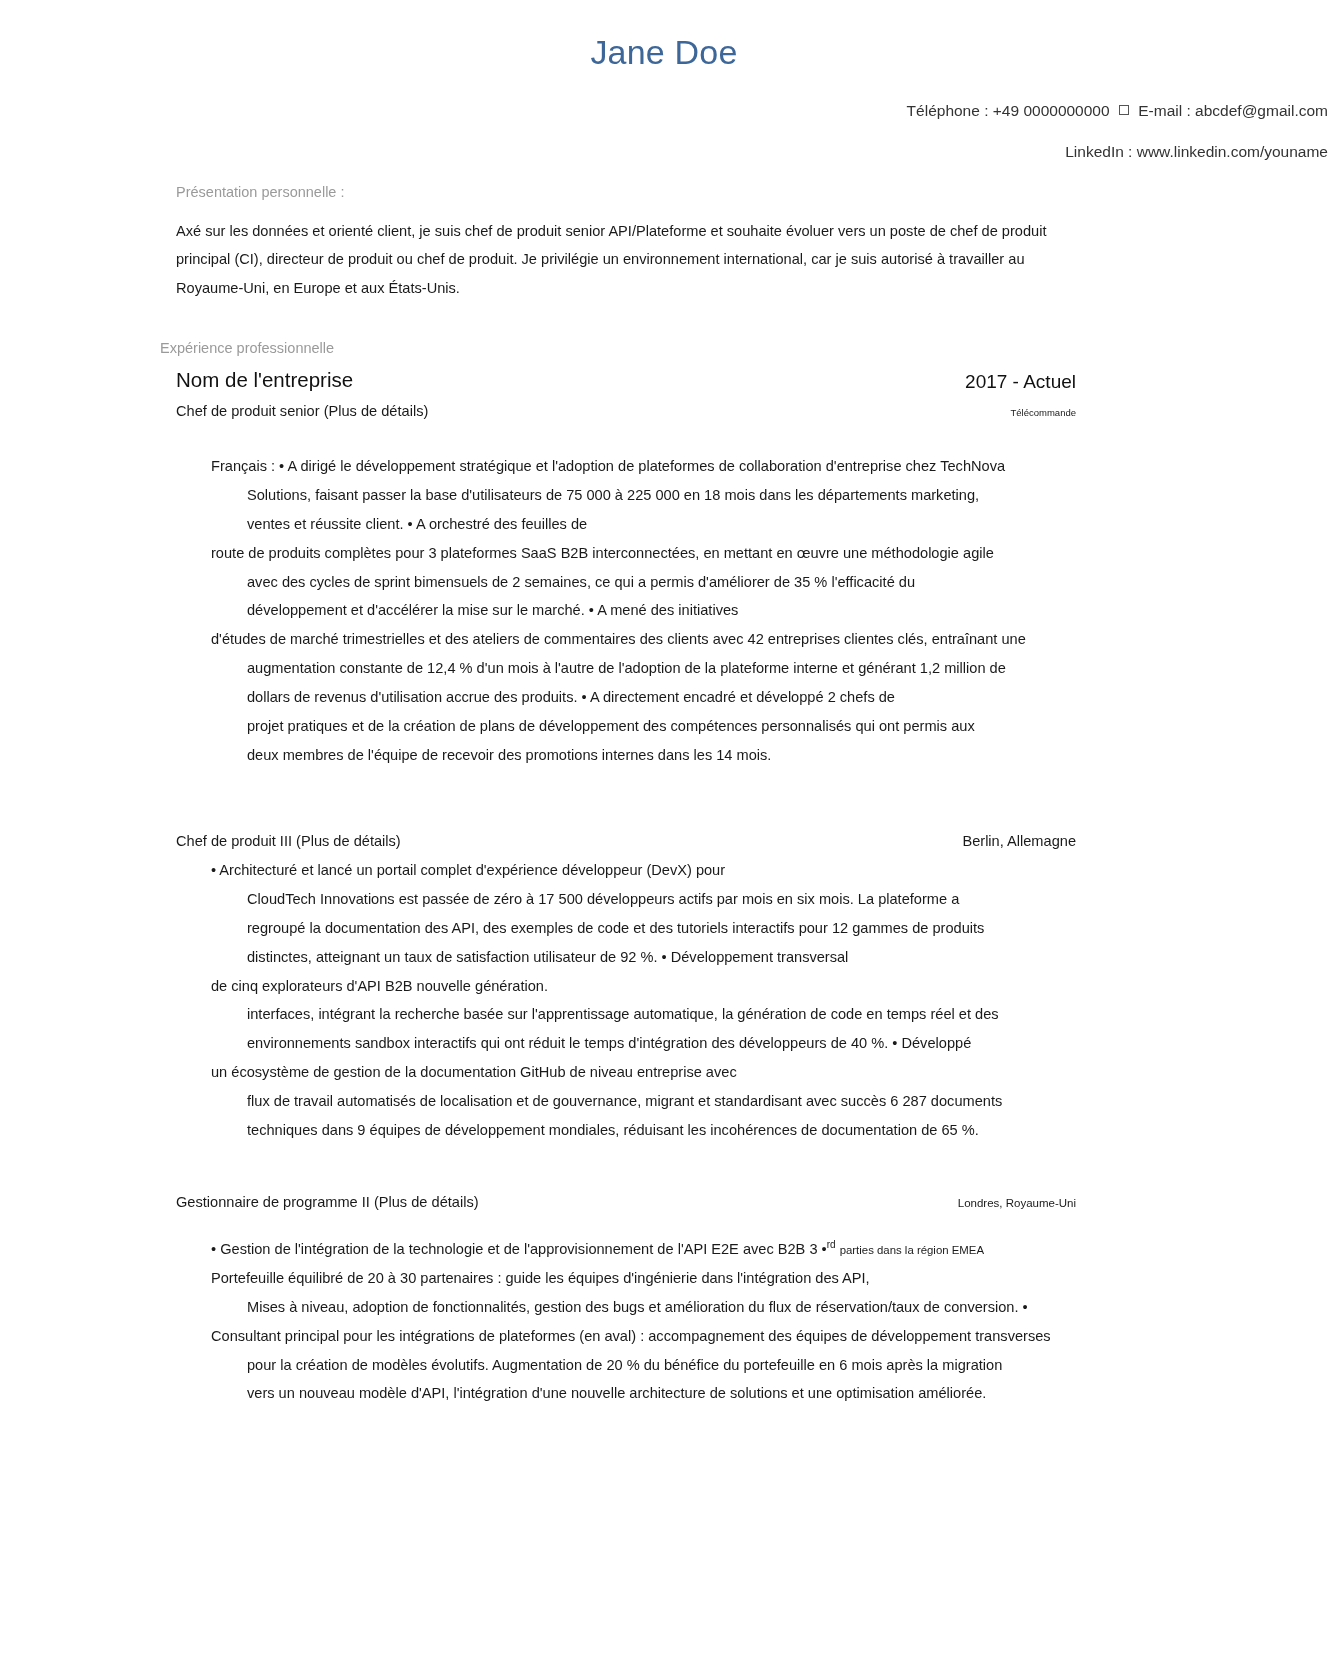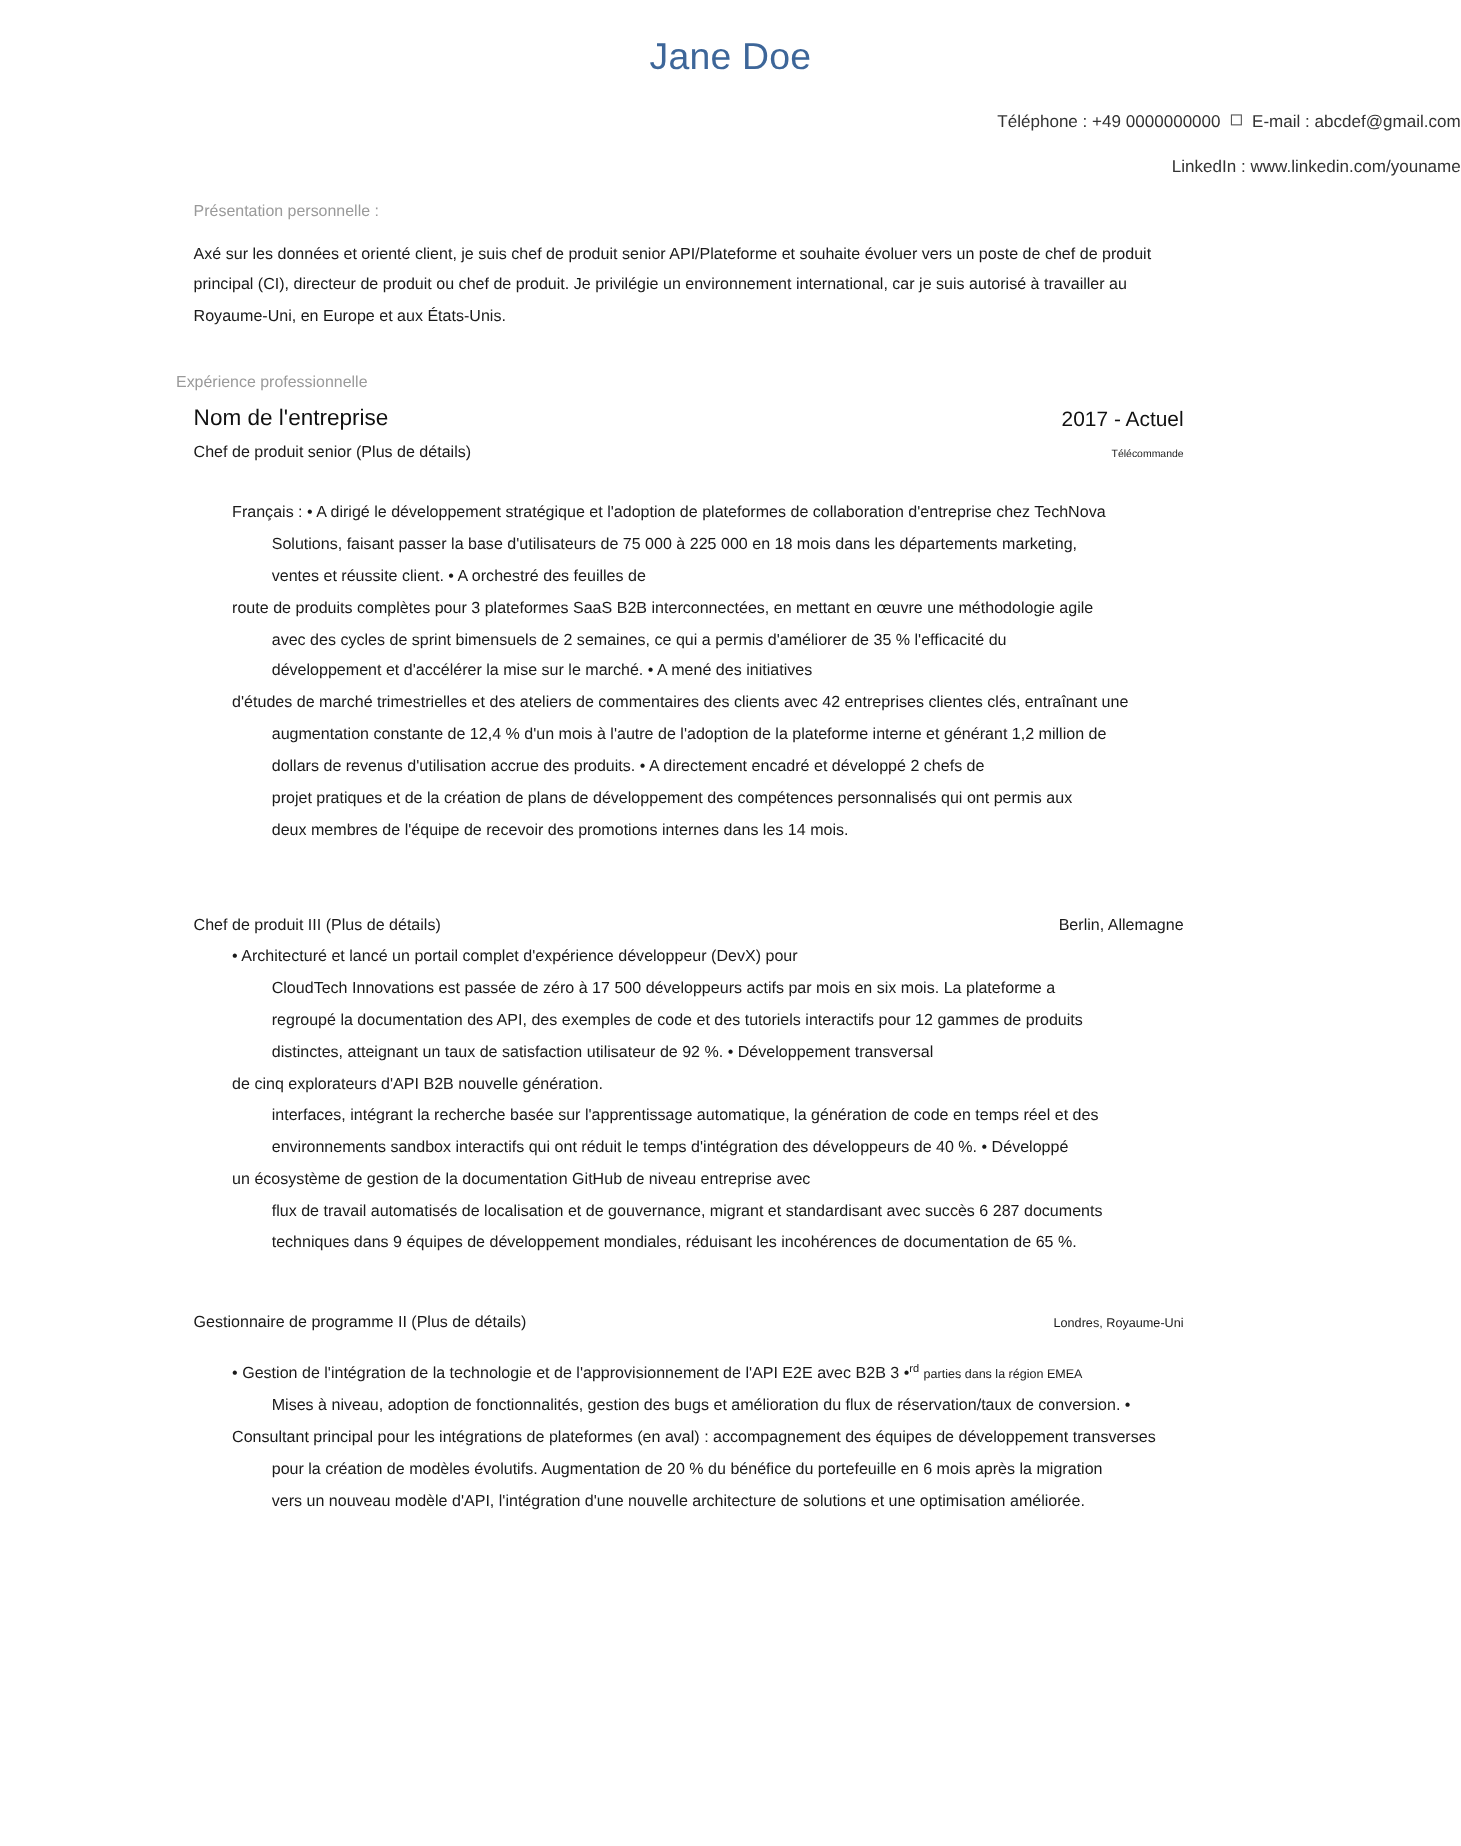--- a/index.html
+++ b/index.html
@@ -268,19 +268,20 @@
       <div class="job-title">Gestionnaire de programme II (Plus de détails)</div>
       <div class="job-place-mid">Londres, Royaume-Uni</div>
     </div>
   </div>
 
   <div class="job3-body para-group">
     <p class="para lead">
       <span>• Gestion de l'intégration de la technologie et de l'approvisionnement de l'API E2E avec B2B 3 •</span><sup class="ord">rd</sup>
       <span class="tail-small">parties dans la région EMEA</span>
     </p>
+    <p class="para lead">Portefeuille équilibré de 20 à 30 partenaires : guide les équipes d'ingénierie dans l'intégration des API,</p>
     <p class="para ind">Mises à niveau, adoption de fonctionnalités, gestion des bugs et amélioration du flux de réservation/taux de conversion. •</p>
     <p class="para lead">Consultant principal pour les intégrations de plateformes (en aval) : accompagnement des équipes de développement transverses</p>
     <p class="para ind">pour la création de modèles évolutifs. Augmentation de 20 % du bénéfice du portefeuille en 6 mois après la migration</p>
     <p class="para ind">vers un nouveau modèle d'API, l'intégration d'une nouvelle architecture de solutions et une optimisation améliorée.</p>
   </div>
 
 </div>
 
 </body></html>

